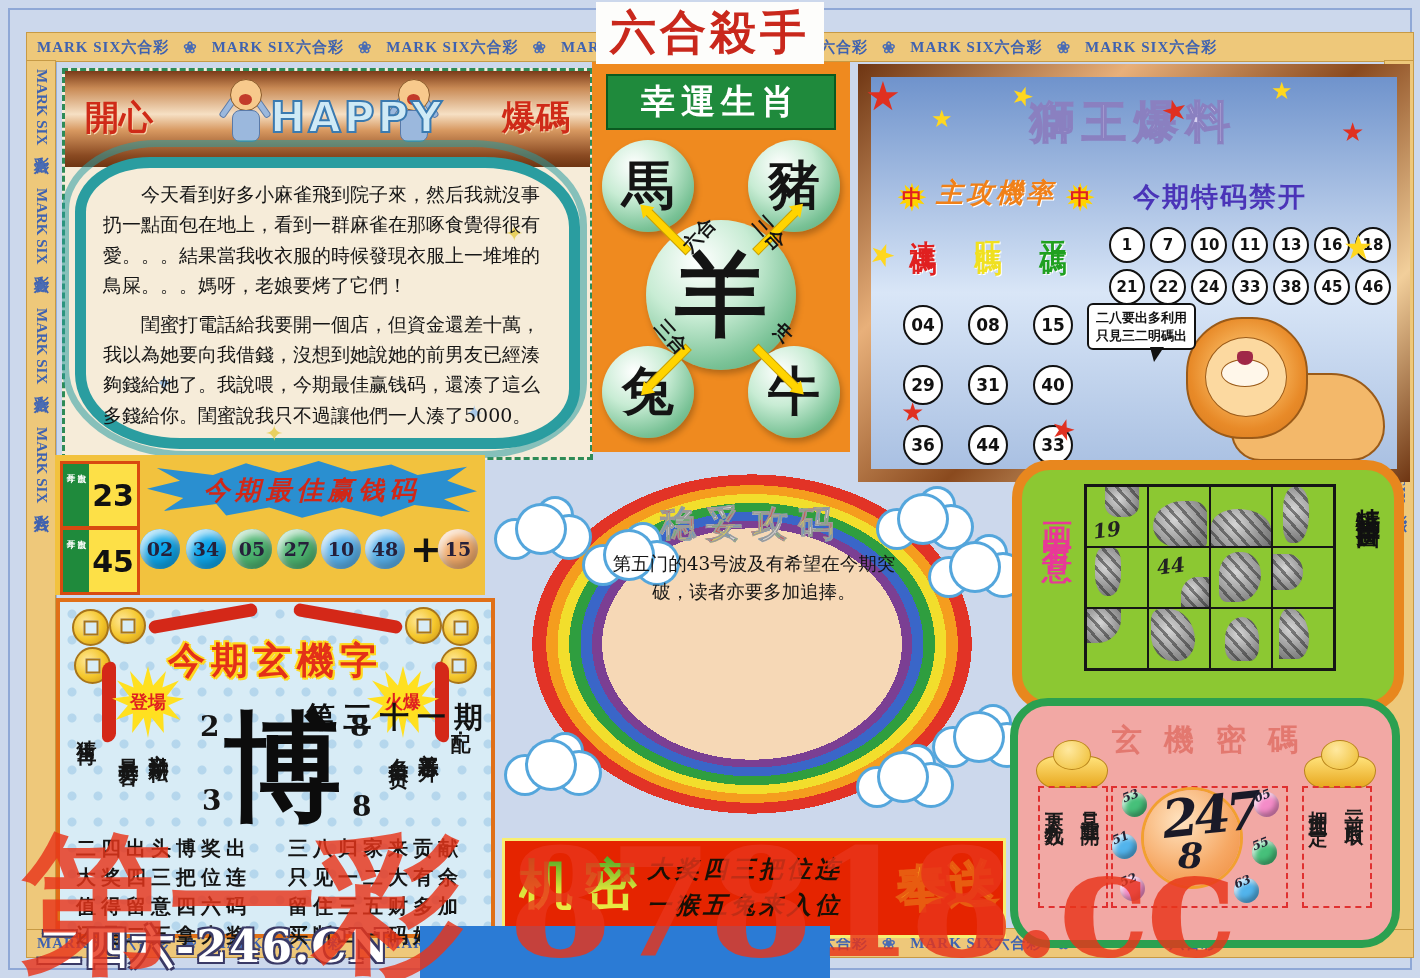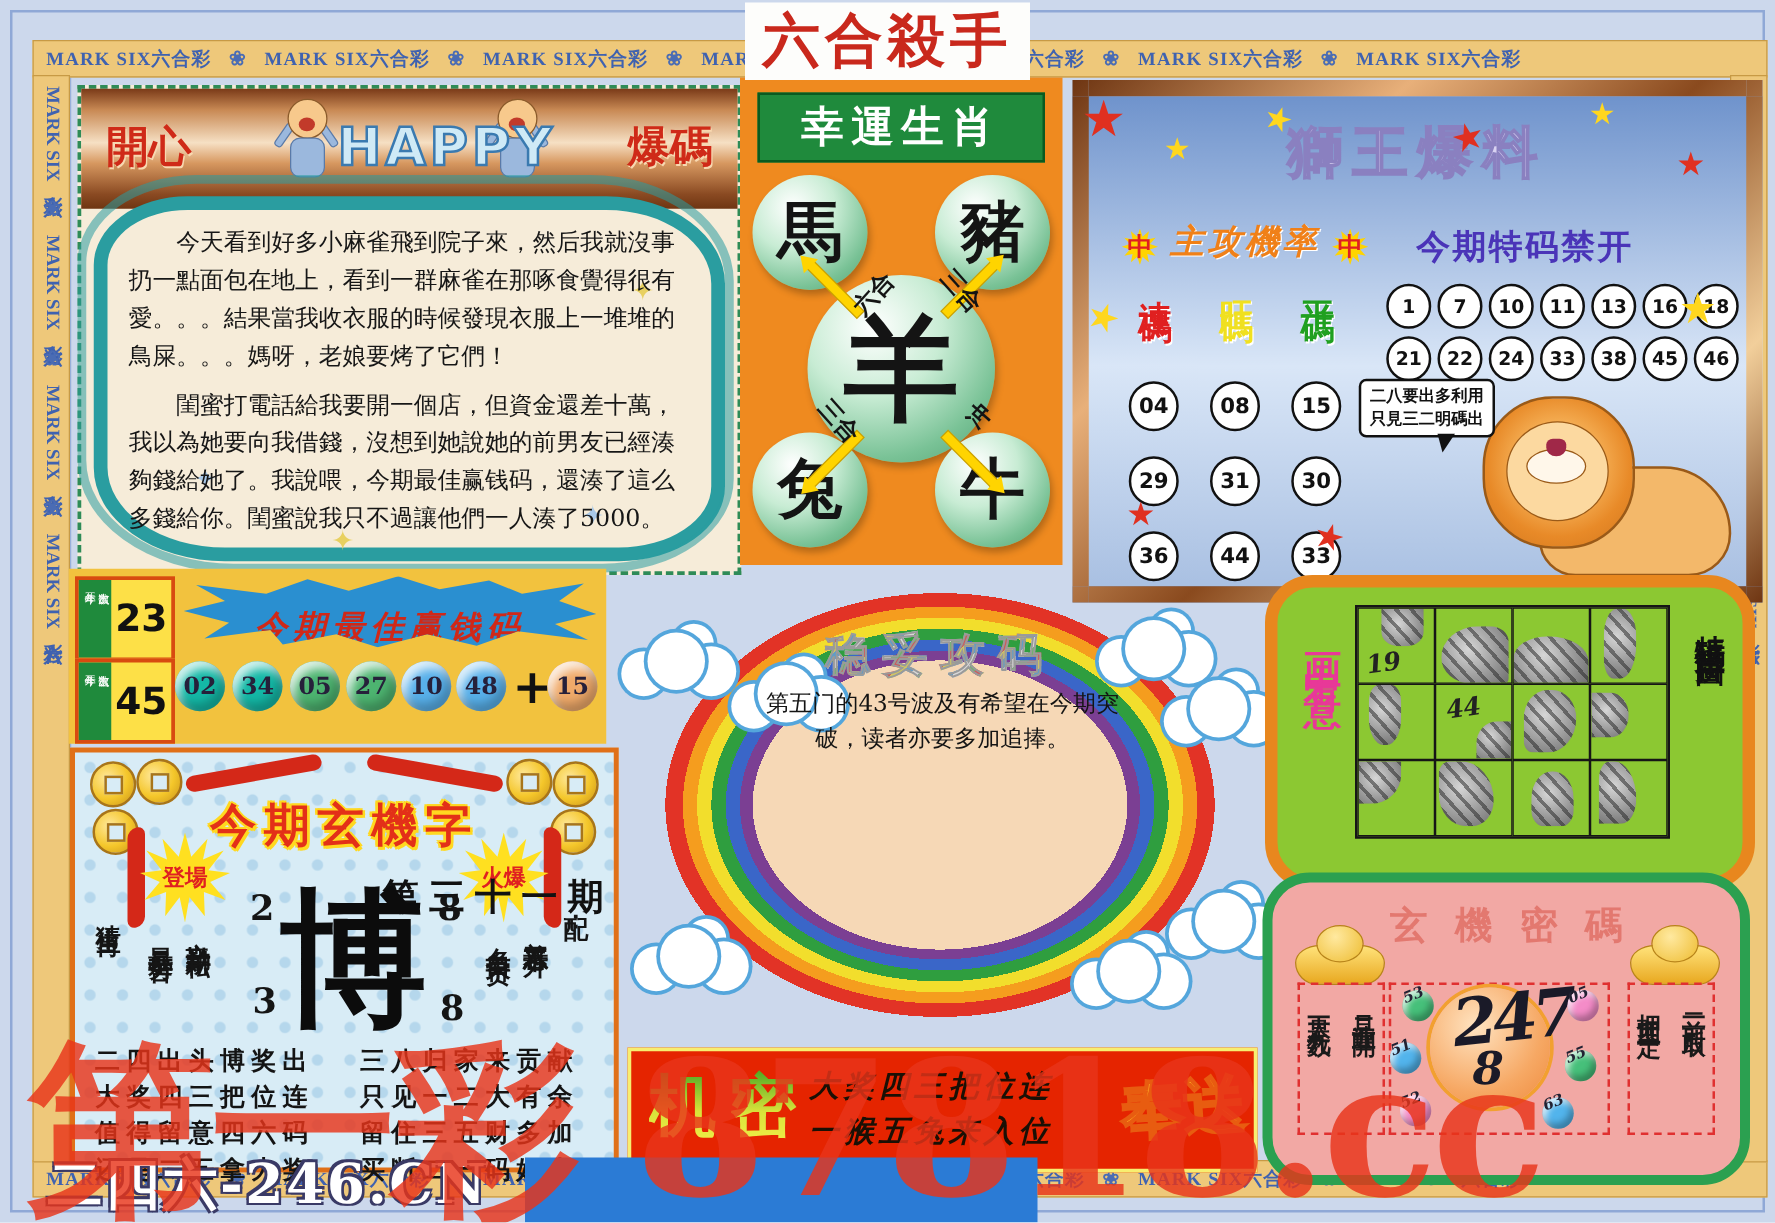--- a/index.html
+++ b/index.html
@@ -78,26 +78,26 @@
   .lion-eye{position:absolute;width:8px;height:8px;border-radius:50%;background:#222}
   .lion-nose{position:absolute;left:48%;top:34px;width:16px;height:14px;background:#a02848;border-radius:40% 40% 60% 60%;transform:translateX(-50%)}
   .lion-muz{position:absolute;left:50%;top:42px;transform:translateX(-50%);width:46px;height:26px;background:#fff7ea;
       border:1.5px solid #9a5a18;border-radius:50%}
   
   .p4{left:55px;top:455px;width:430px;height:140px;background:#f2c23e;z-index:3}
   .statbox{position:absolute;width:74px;height:62px;border:3px solid #d84a10;display:flex;background:#fde047}
   .stattab{width:26px;background:#1f8a3c;display:flex;justify-content:center;gap:2px;padding-top:3px}
   .stattab span{writing-mode:vertical-rl;font-size:9px;color:#fff;line-height:1}
   .statnum{flex:1;display:flex;align-items:center;justify-content:center;font:bold 30px "DejaVu Sans",sans-serif;color:#111}
-  .burst-blue{position:absolute;left:92px;top:6px;width:330px;height:58px;background:#2a8fd0;display:flex;align-items:flex-end;justify-content:center;
+  .burst-blue{position:absolute;left:92px;top:6px;width:330px;height:58px;background:#2a8fd0;display:flex;align-items:center;justify-content:center;
       clip-path:polygon(0 48%,10% 34%,3% 12%,20% 24%,30% 4%,40% 20%,52% 0,62% 18%,74% 6%,82% 24%,97% 10%,91% 34%,100% 52%,90% 66%,98% 88%,81% 76%,71% 96%,59% 80%,47% 98%,37% 80%,24% 94%,21% 74%,5% 86%,11% 64%)}
   .burst-blue span{font:bold italic 26px "DejaVu Serif",serif;color:#d02818;letter-spacing:5px}
   .ball{position:absolute;width:40px;height:40px;border-radius:50%;display:flex;align-items:center;justify-content:center;
       font:bold 19px "DejaVu Serif",serif;color:#26203a;box-shadow:inset -4px -6px 8px rgba(0,0,0,.25),inset 4px 6px 8px rgba(255,255,255,.8)}
-  .b-pink{background:#14b8a6}.b-green{background:#4db470}.b-blue{background:#58b0ea}.b-orange{background:#f0aa6a}
+  .b-pink{background:#0ea5e9}.b-green{background:#4db470}.b-blue{background:#58b0ea}.b-orange{background:#f0aa6a}
   .plus{position:absolute;font:bold 38px "DejaVu Sans",sans-serif;color:#111}
   
   .p5{left:56px;top:598px;width:431px;height:332px;border:4px solid #e07018;z-index:3;
       background:radial-gradient(circle at 12px 12px,rgba(90,160,210,.28) 4px,rgba(90,160,210,0) 5px) 0 0/26px 26px,#d8ecf6}
   .coin{position:absolute;width:33px;height:33px;border-radius:50%;border:2px solid #a8751a;
       background:radial-gradient(circle at 35% 35%,#ffe89a,#f4c62a 55%,#c8921a)}
   .coin::after{content:"";position:absolute;left:50%;top:50%;width:11px;height:11px;transform:translate(-50%,-50%);
       background:#d8ecf6;border:2px solid #a8751a}
   .ribbon{position:absolute;height:13px;background:#d42818;border-radius:10px}
   .p5-title{position:absolute;left:0;right:0;top:34px;text-align:center;font:bold 37px "DejaVu Serif",serif;color:#e33018;letter-spacing:6px;
@@ -322,21 +322,21 @@
       <span class="nc">29</span>
       <span class="nc">36</span>
     </div>
     <div class="abs colv" style="left:97px;top:228px;display:flex;flex-direction:column;gap:20px">
       <span class="nc">08</span>
       <span class="nc">31</span>
       <span class="nc">44</span>
     </div>
     <div class="abs colv" style="left:162px;top:228px;display:flex;flex-direction:column;gap:20px">
       <span class="nc">15</span>
-      <span class="nc">30</span>
+      <span class="nc">40</span>
       <span class="nc">33</span>
     </div>
     <div class="bubble" style="left:216px;top:226px">
       <div>二八要出多利用</div>
       <div>只見三二明碼出</div>
     </div>
     <div class="lion-c">
       <div class="lion-body"></div>
       <div class="lion-mane"></div>
       <div class="lion-face"></div>

